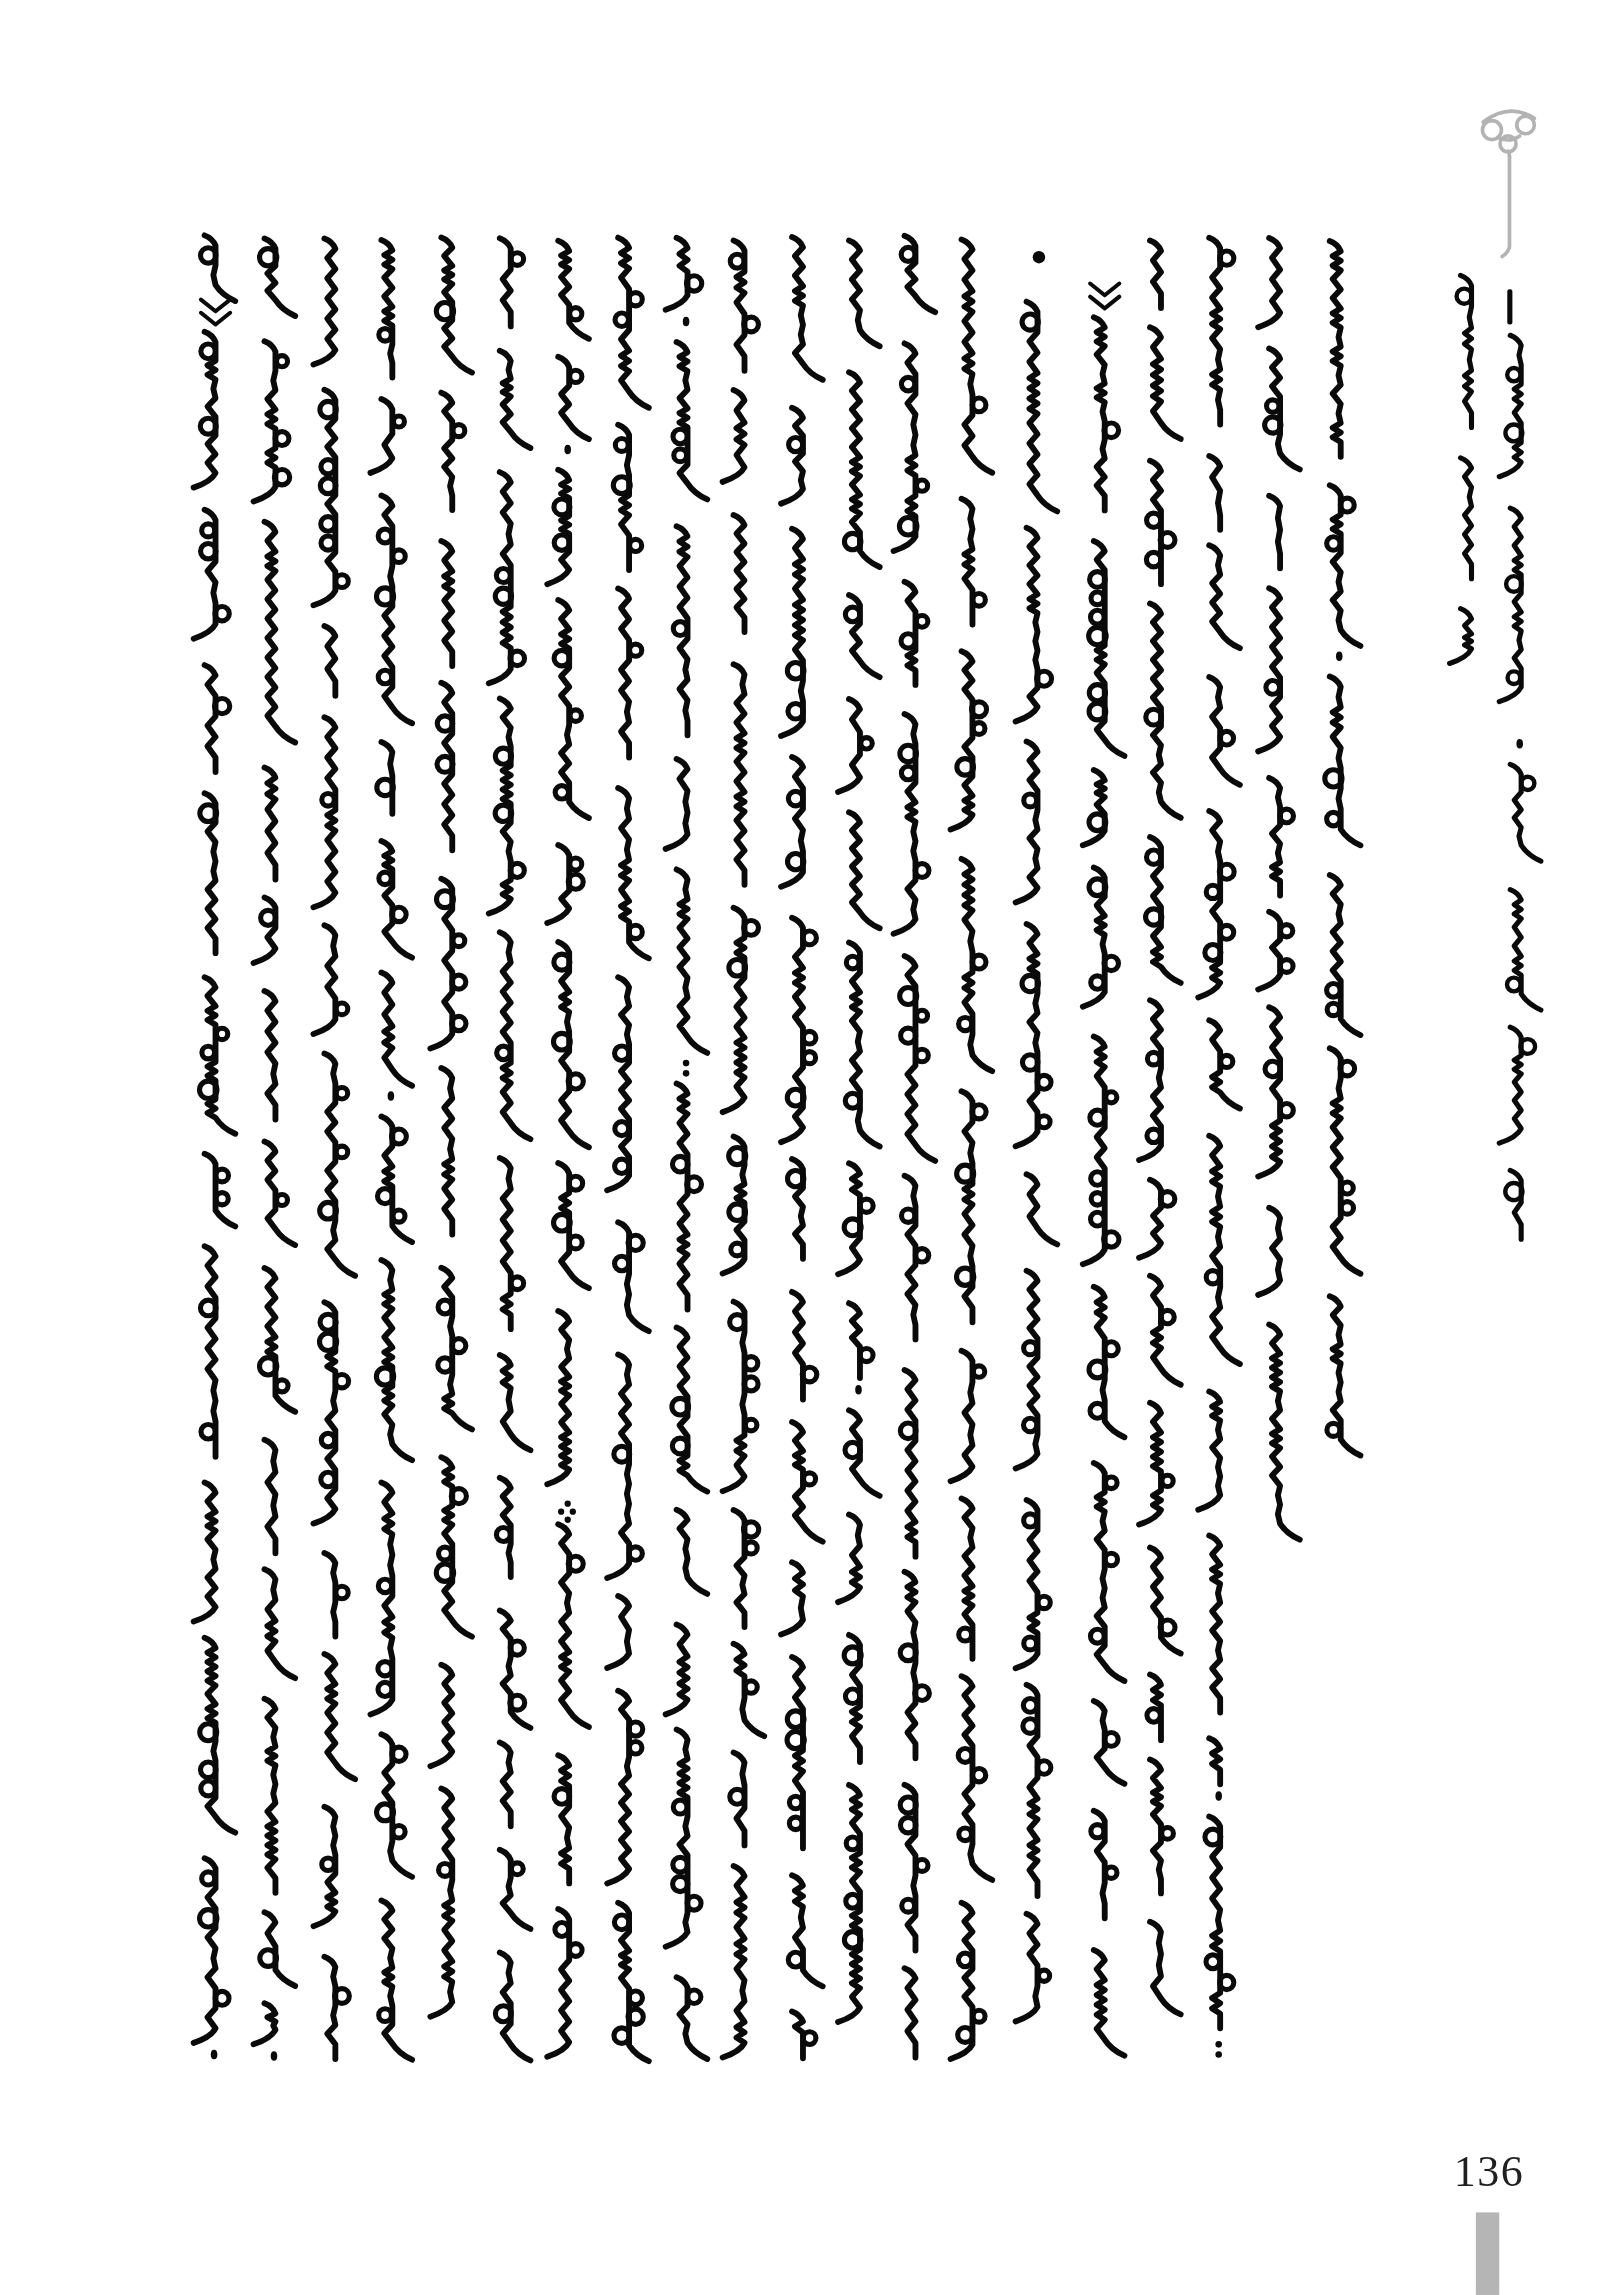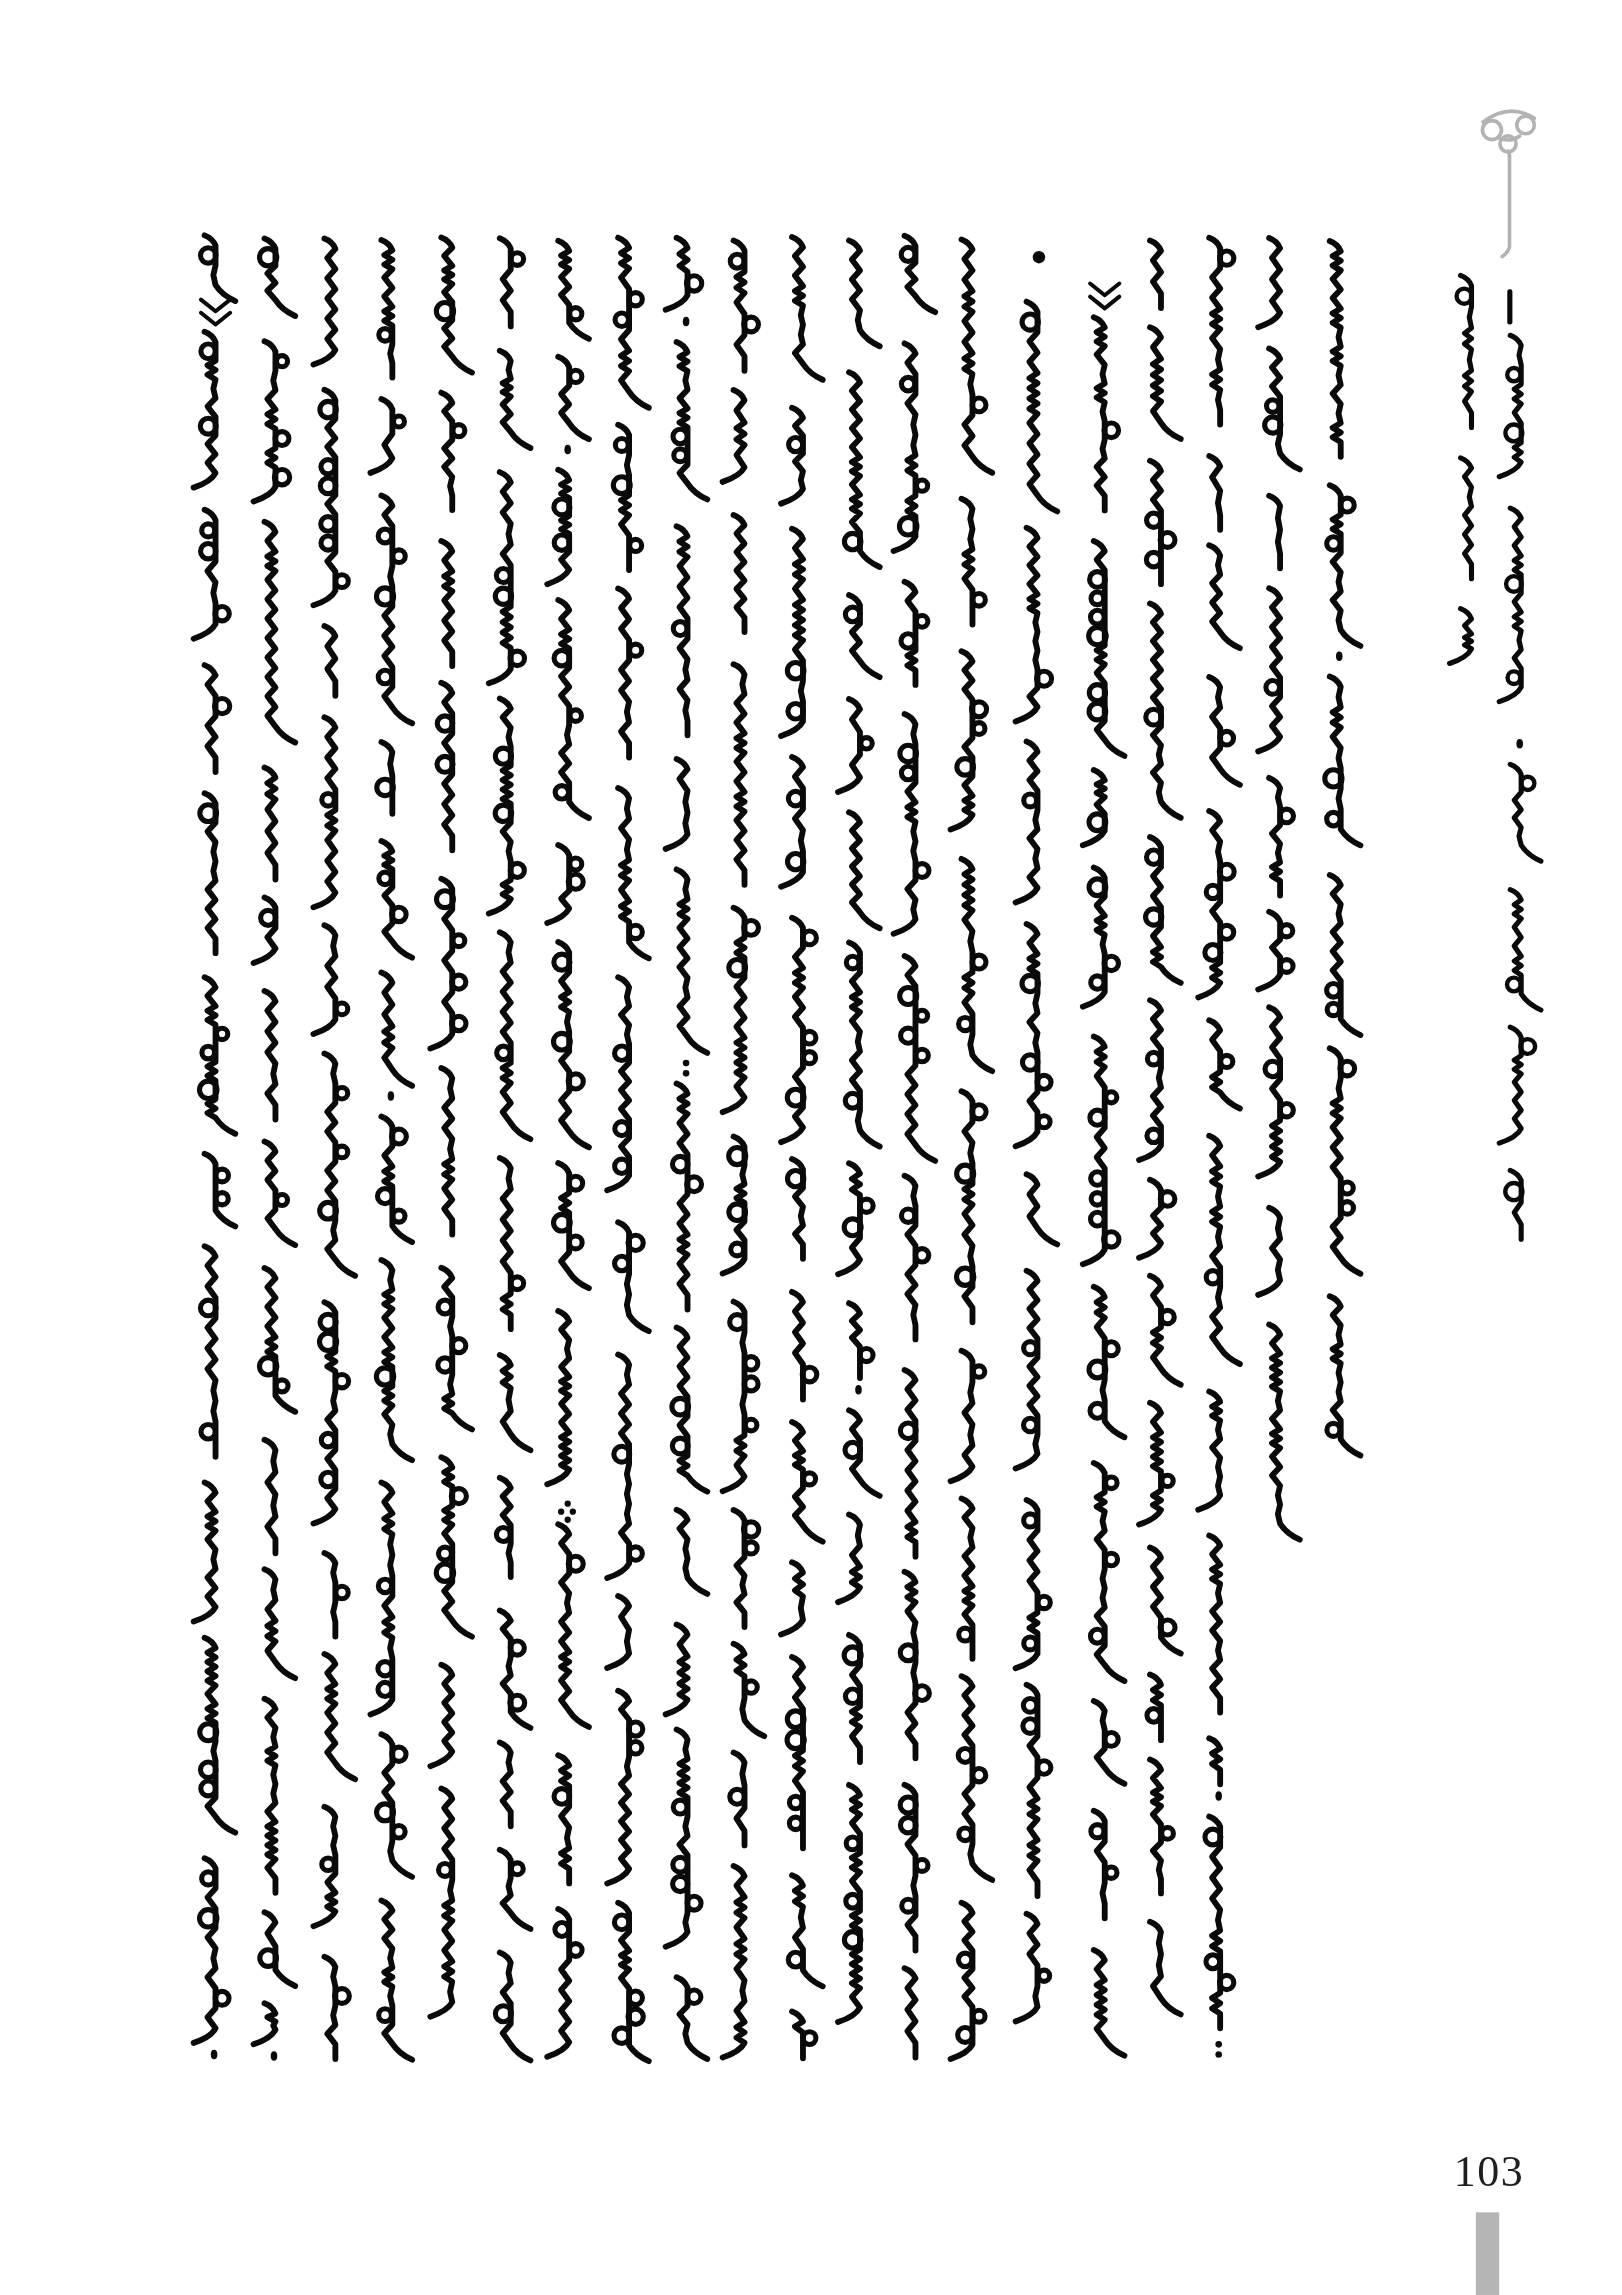--- a/index.html
+++ b/index.html
@@ -667,16 +667,16 @@
           <circle cx="1844" cy="1625.8867699086668" r="8.199656915618107" stroke="#0a0a0a" stroke-width="7" fill="none"></circle>
           <circle cx="1844" cy="1653.1358248367908" r="8.519592282129452" stroke="#0a0a0a" stroke-width="7" fill="none"></circle>
           <path d="M 1820 1773.9640961727127 Q 1831 1777.9640961727127 1835 1787.9640961727127 l -11 11.702308103182753 l 11 14.302821015001143 l -3 13.002564559091947 l 3 13.002564559091947 l -11 6.501282279545974 l 11 6.501282279545974 l -11 6.501282279545974 l 11 6.501282279545974 l -3 13.002564559091947 l 3 13.002564559091947 l -3 13.002564559091947 l 3 13.002564559091947 l -11 11.702308103182753 l 11 14.302821015001143 l 0 26.005129118183895 q 9 14 27 22" stroke="#0a0a0a" stroke-width="8" fill="none" stroke-linecap="round" stroke-linejoin="round"></path>
           <circle cx="1825" cy="1956.9974354409085" r="8.866815988789313" stroke="#0a0a0a" stroke-width="7" fill="none"></circle>
         </g>
       </g>
 
     <rect class="index-bar" id="index-bar" x="2020" y="3028" width="32" height="113" fill="#b5b5b5"></rect>
   </svg>
 
-  <div class="page-number">103</div>
+  <div class="page-number">136</div>
 
 </div>
 
 
 </body></html>

